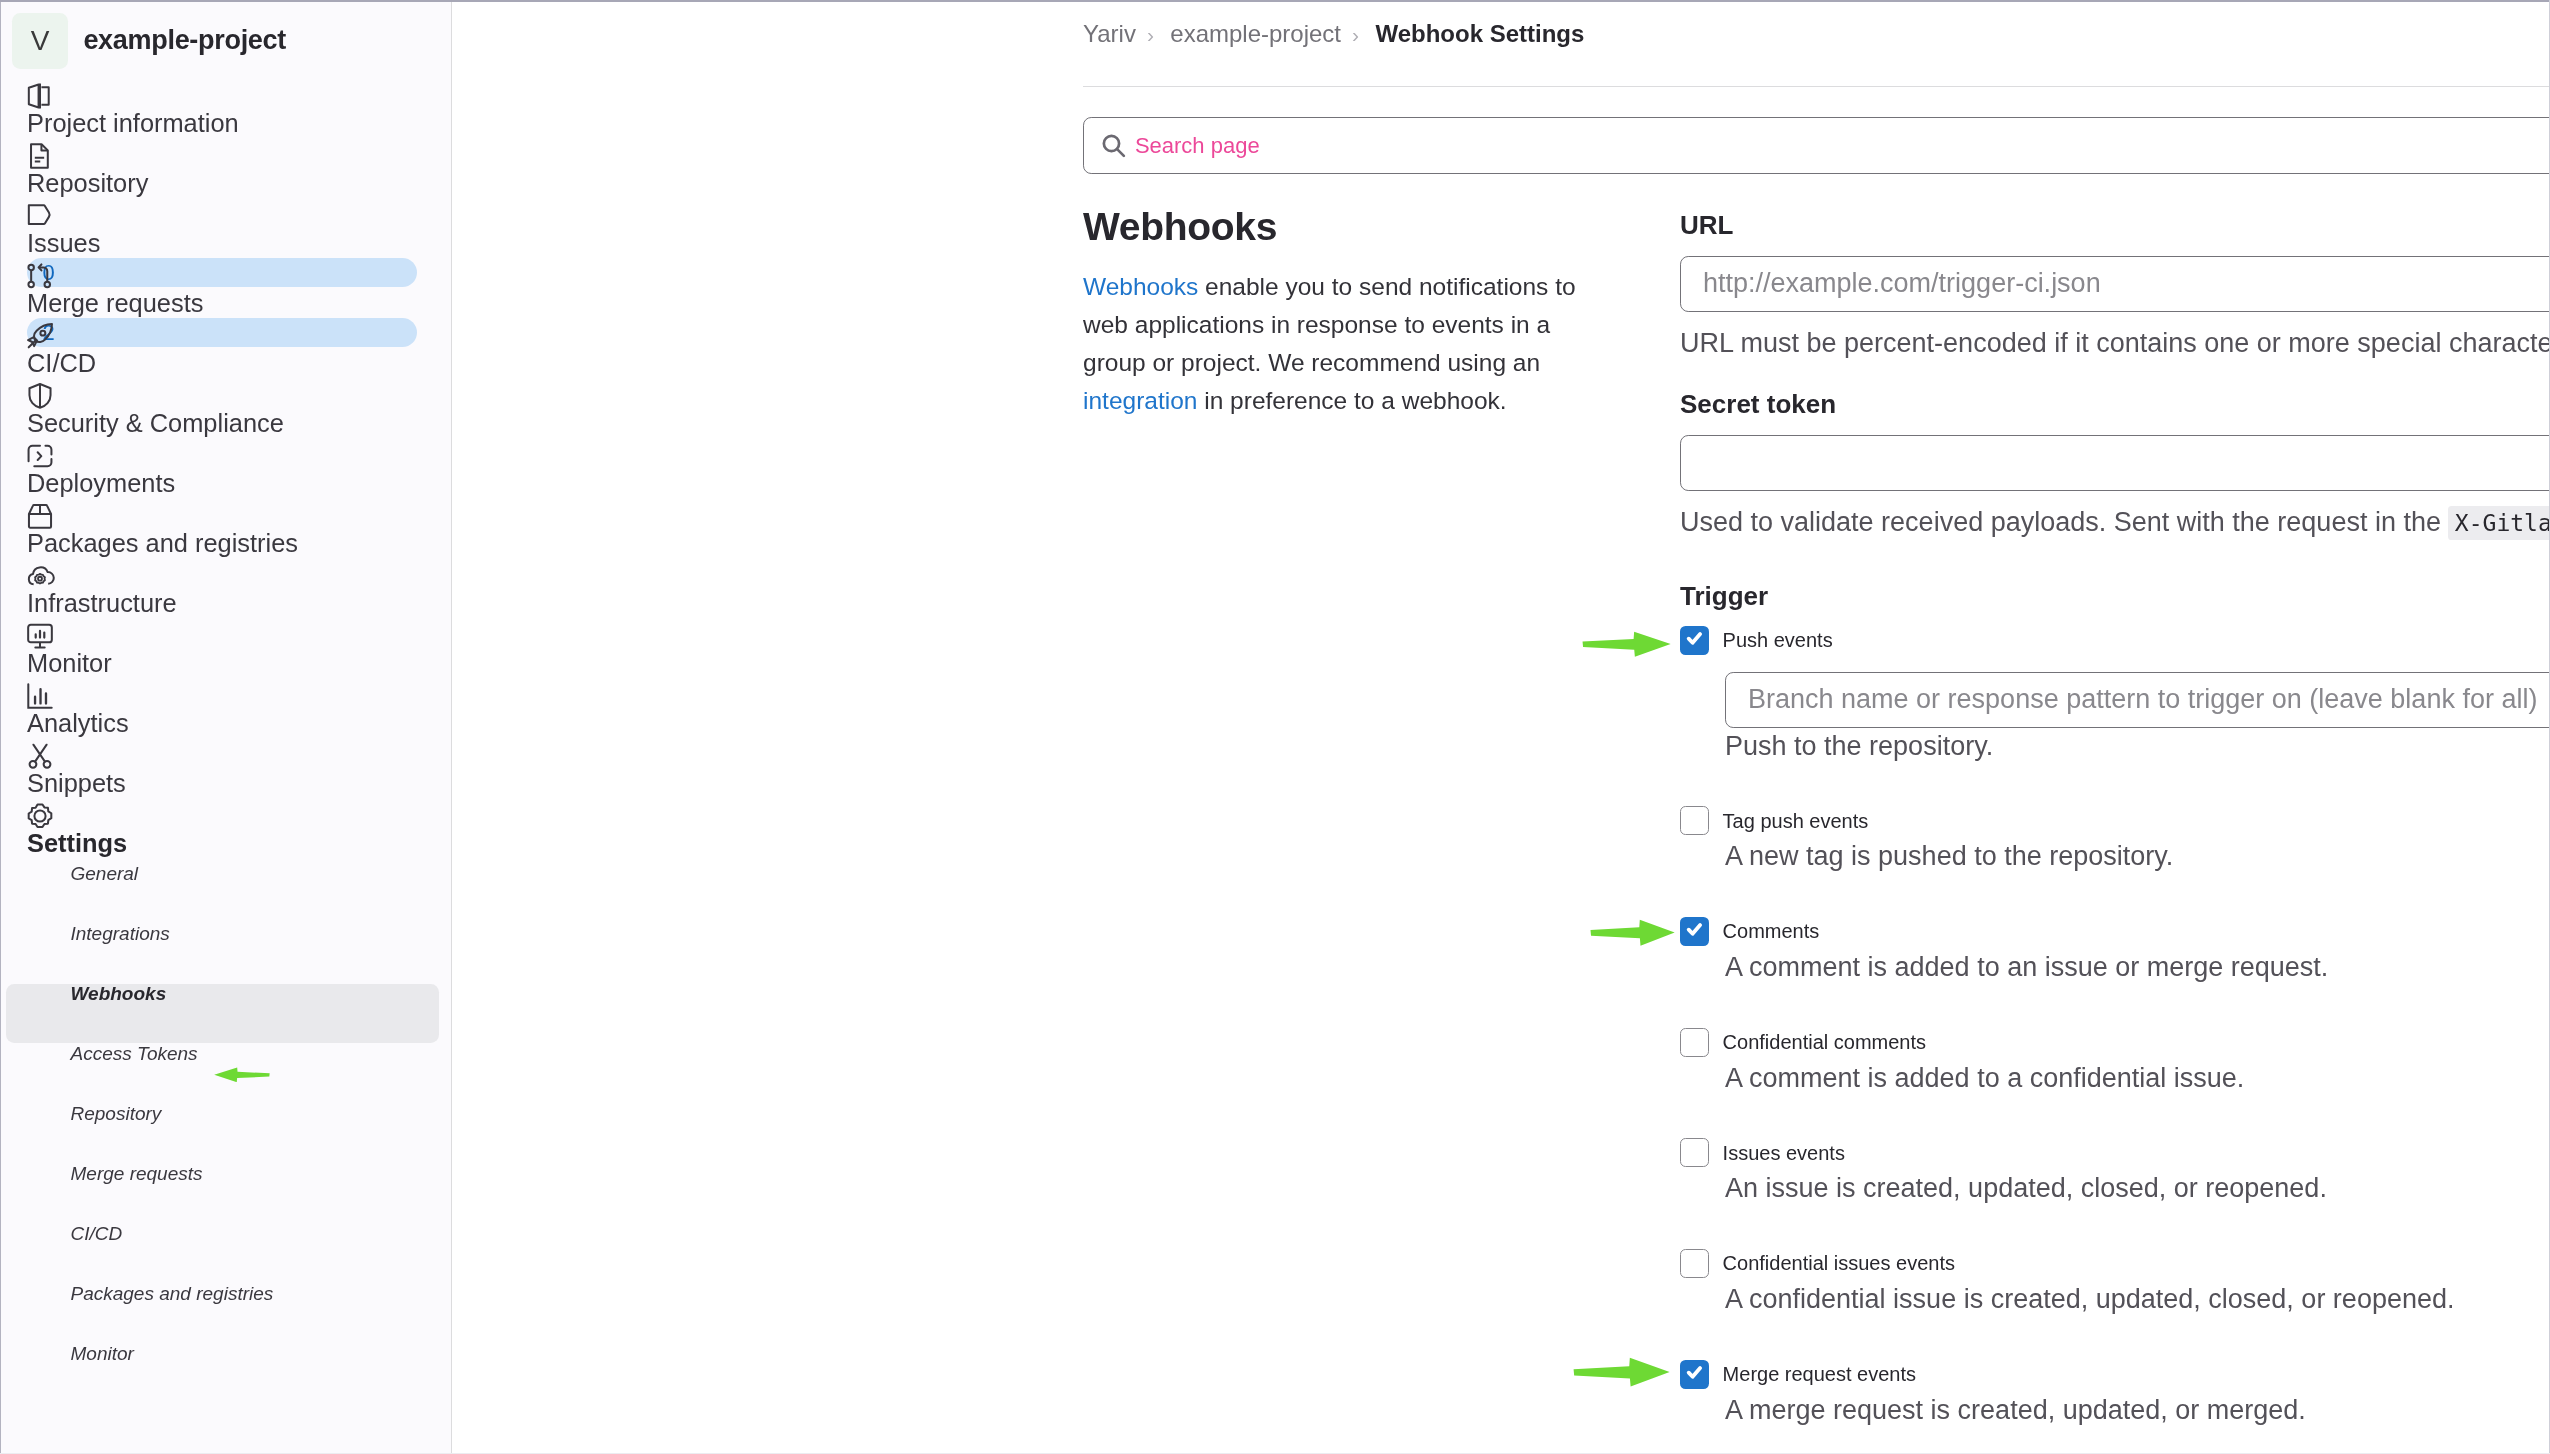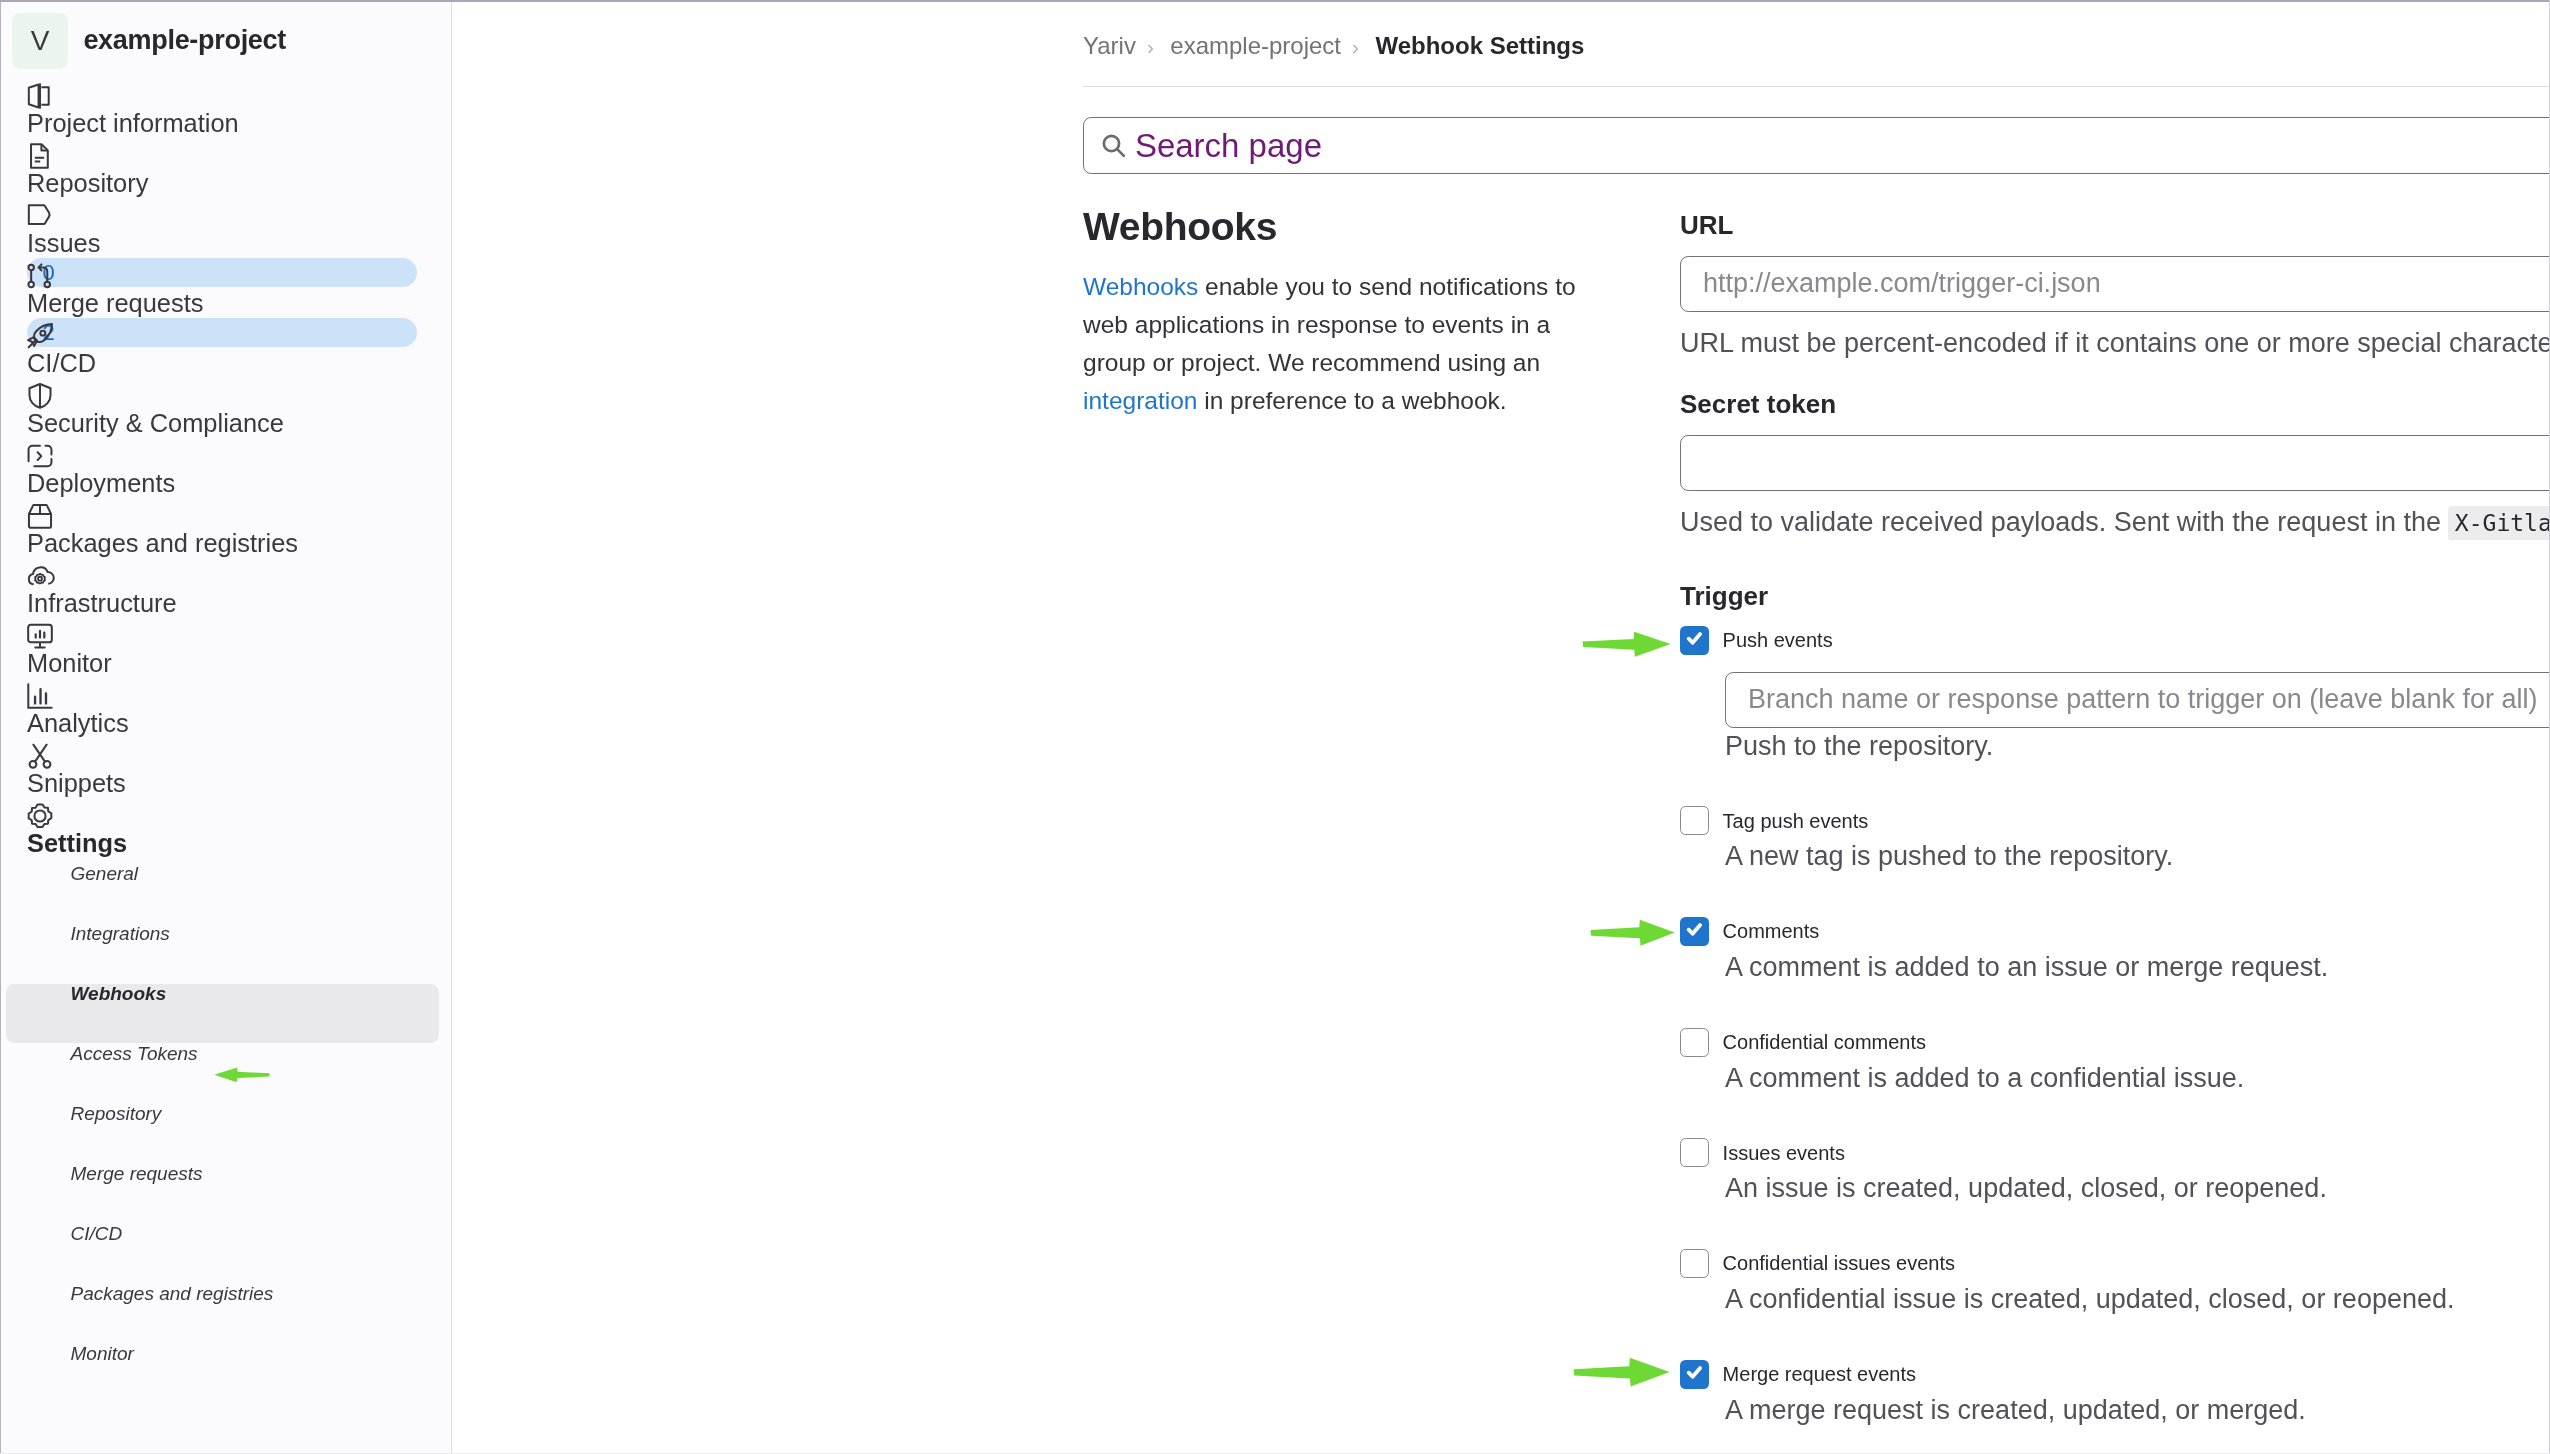--- a/index.html
+++ b/index.html
@@ -56,30 +56,30 @@
      padding-left: 65px; margin: 0 12.7px 0 4.5px; border-radius:8.2px;font-style:italic;}
   .sub-item.active { font-weight:700; color:#28272d; position:relative;}
   .sub-item.active:before { content:""; position:absolute; left:0; right:0; top:0.5px; height:59px; background:#e9e9ec; border-radius:8.2px; z-index:0;}
   .sub-item.active > span { position:relative; z-index:1;}
 
   
   .main { flex:1 1 auto; background:#fff; position:relative; overflow:hidden; padding-top:1.8px;}
   .rightline { position:absolute; right:0; top:0; width:0.9px; height:1455px; background:#cfcfd8; z-index:60;}
   .bottomline { position:absolute; left:0; bottom:0; width:2550px; height:1.8px; background:#ececf0; z-index:60;}
   .topline { position:absolute; left:0; top:0; width:2550px; height:1.8px; background:#a7a7b6; z-index:60;}
-  .crumbs { position:absolute; left: 631px; top: 32px; font-size:24px; color:#737278; white-space:nowrap;}
+  .crumbs { position:absolute; left: 631px; top: 20px; font-size:24px; color:#737278; white-space:nowrap;}
   .crumbs .sep { color:#b0afb5; margin: 0 16.4px 0 11px; font-size:21px;}
   .crumbs .cur { color:#28272d; font-weight:700;}
   .crumb-rule { position:absolute; left:631px; top:86px; width:1466px; height:0.9px; background:#dcdcde;}
 
   .searchbox { position:absolute; left:631px; top:117px; width:1545px; height:57px;
      border:0.9px solid #737278; border-radius:8.2px; display:flex; align-items:center; padding-left:17.3px;}
   .searchbox .sico { width:25.4px; height:25.4px; margin-right:8.2px; flex:0 0 25.4px;}
   .searchbox .sico svg{ width:25.4px; height:25.4px; display:block;}
-  .searchbox .ph { font-size:33px; color:#701a75;}
+  .searchbox .ph { font-size:22px; color:#ec4899;}
 
   .h1 { position:absolute; left:631px; top:205px; font-size:39px; font-weight:700; color:#28272d; letter-spacing:-0.3px;}
   .desc { position:absolute; left:631px; top:268px; width:525px; font-size:24.5px; line-height:38px; color:#333238;}
   .desc a { color:#1f75cb; text-decoration:none;}
 
   .formcol { position:absolute; left:1228px; top:211px; width:1027px;}
   .flabel { font-size:26px; font-weight:700; color:#28272d; margin-bottom:16.4px; line-height:1.1;}
   .finput { height:56px; border:0.9px solid #737278; border-radius:8.2px; display:flex; align-items:center; padding-left:22px;
      font-size:27px; color:#89888d; background:#fff;}
   .fhelp { font-size:27px; color:#535158; margin-top:18px; white-space:nowrap; line-height:1;}

